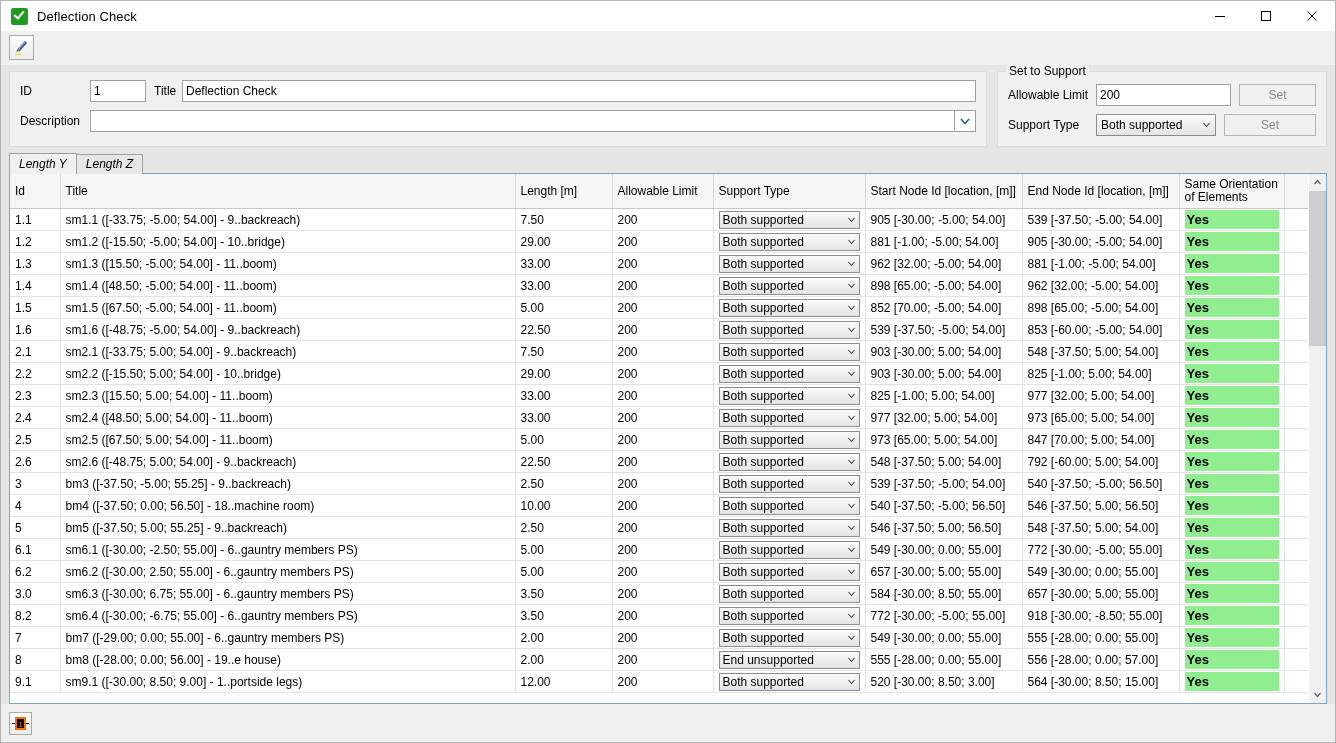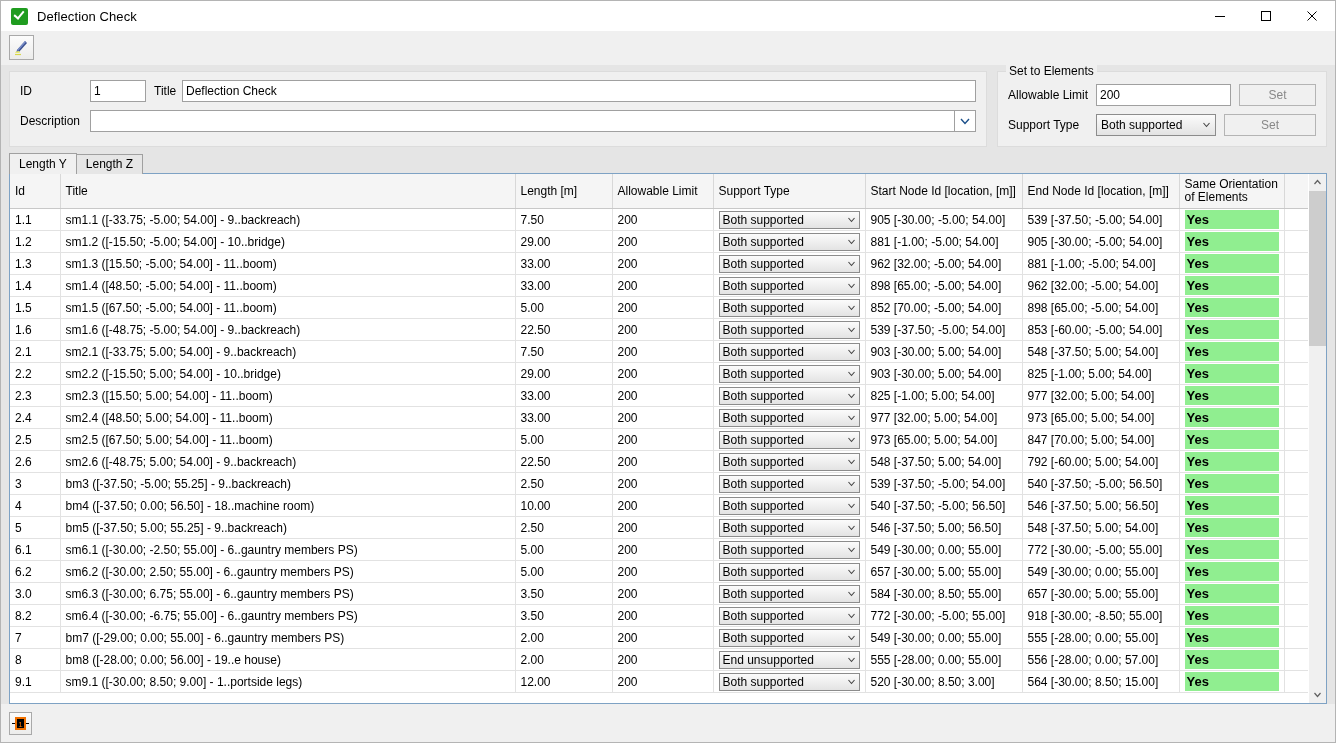--- a/index.html
+++ b/index.html
@@ -196,20 +196,21 @@
     height: 20px;
     padding: 0 9px;
     font-size: 12px;
     line-height: 19px;
     border: 1px solid #a0a0a0;
     border-bottom: none;
     background: #e6e6e6;
     box-sizing: border-box;
     position: relative;
     top: 1px;
+    font-style: italic;
   }
   .tab.active {
     background: #f0f0f0;
     height: 21px;
     line-height: 20px;
     z-index: 2;
   }
   .tab + .tab { margin-left: -1px; }
   
   .grid-wrap {
@@ -395,21 +396,21 @@
           <div class="combo-arrow-btn">
             <svg width="14" height="14" viewBox="0 0 14 14">
                 <polyline points="3,5 7,9.5 11,5" fill="none" stroke="#1a4f8a" stroke-width="1.4"></polyline>
               </svg>
           </div>
         </div>
       </div>
     </div>
 
     <div class="group-right">
-      <div class="group-title">Set to Elements</div>
+      <div class="group-title">Set to Support</div>
       <div class="rrow">
         <div class="rlbl">Allowable Limit</div>
         <input class="txt" id="allow-input" type="text" value="200" style="">
         <div class="btn set-btn">Set</div>
       </div>
       <div class="rrow">
         <div class="rlbl">Support Type</div>
         <div class="select-box">
           <span class="sel-text">Both supported</span>
           <span>

